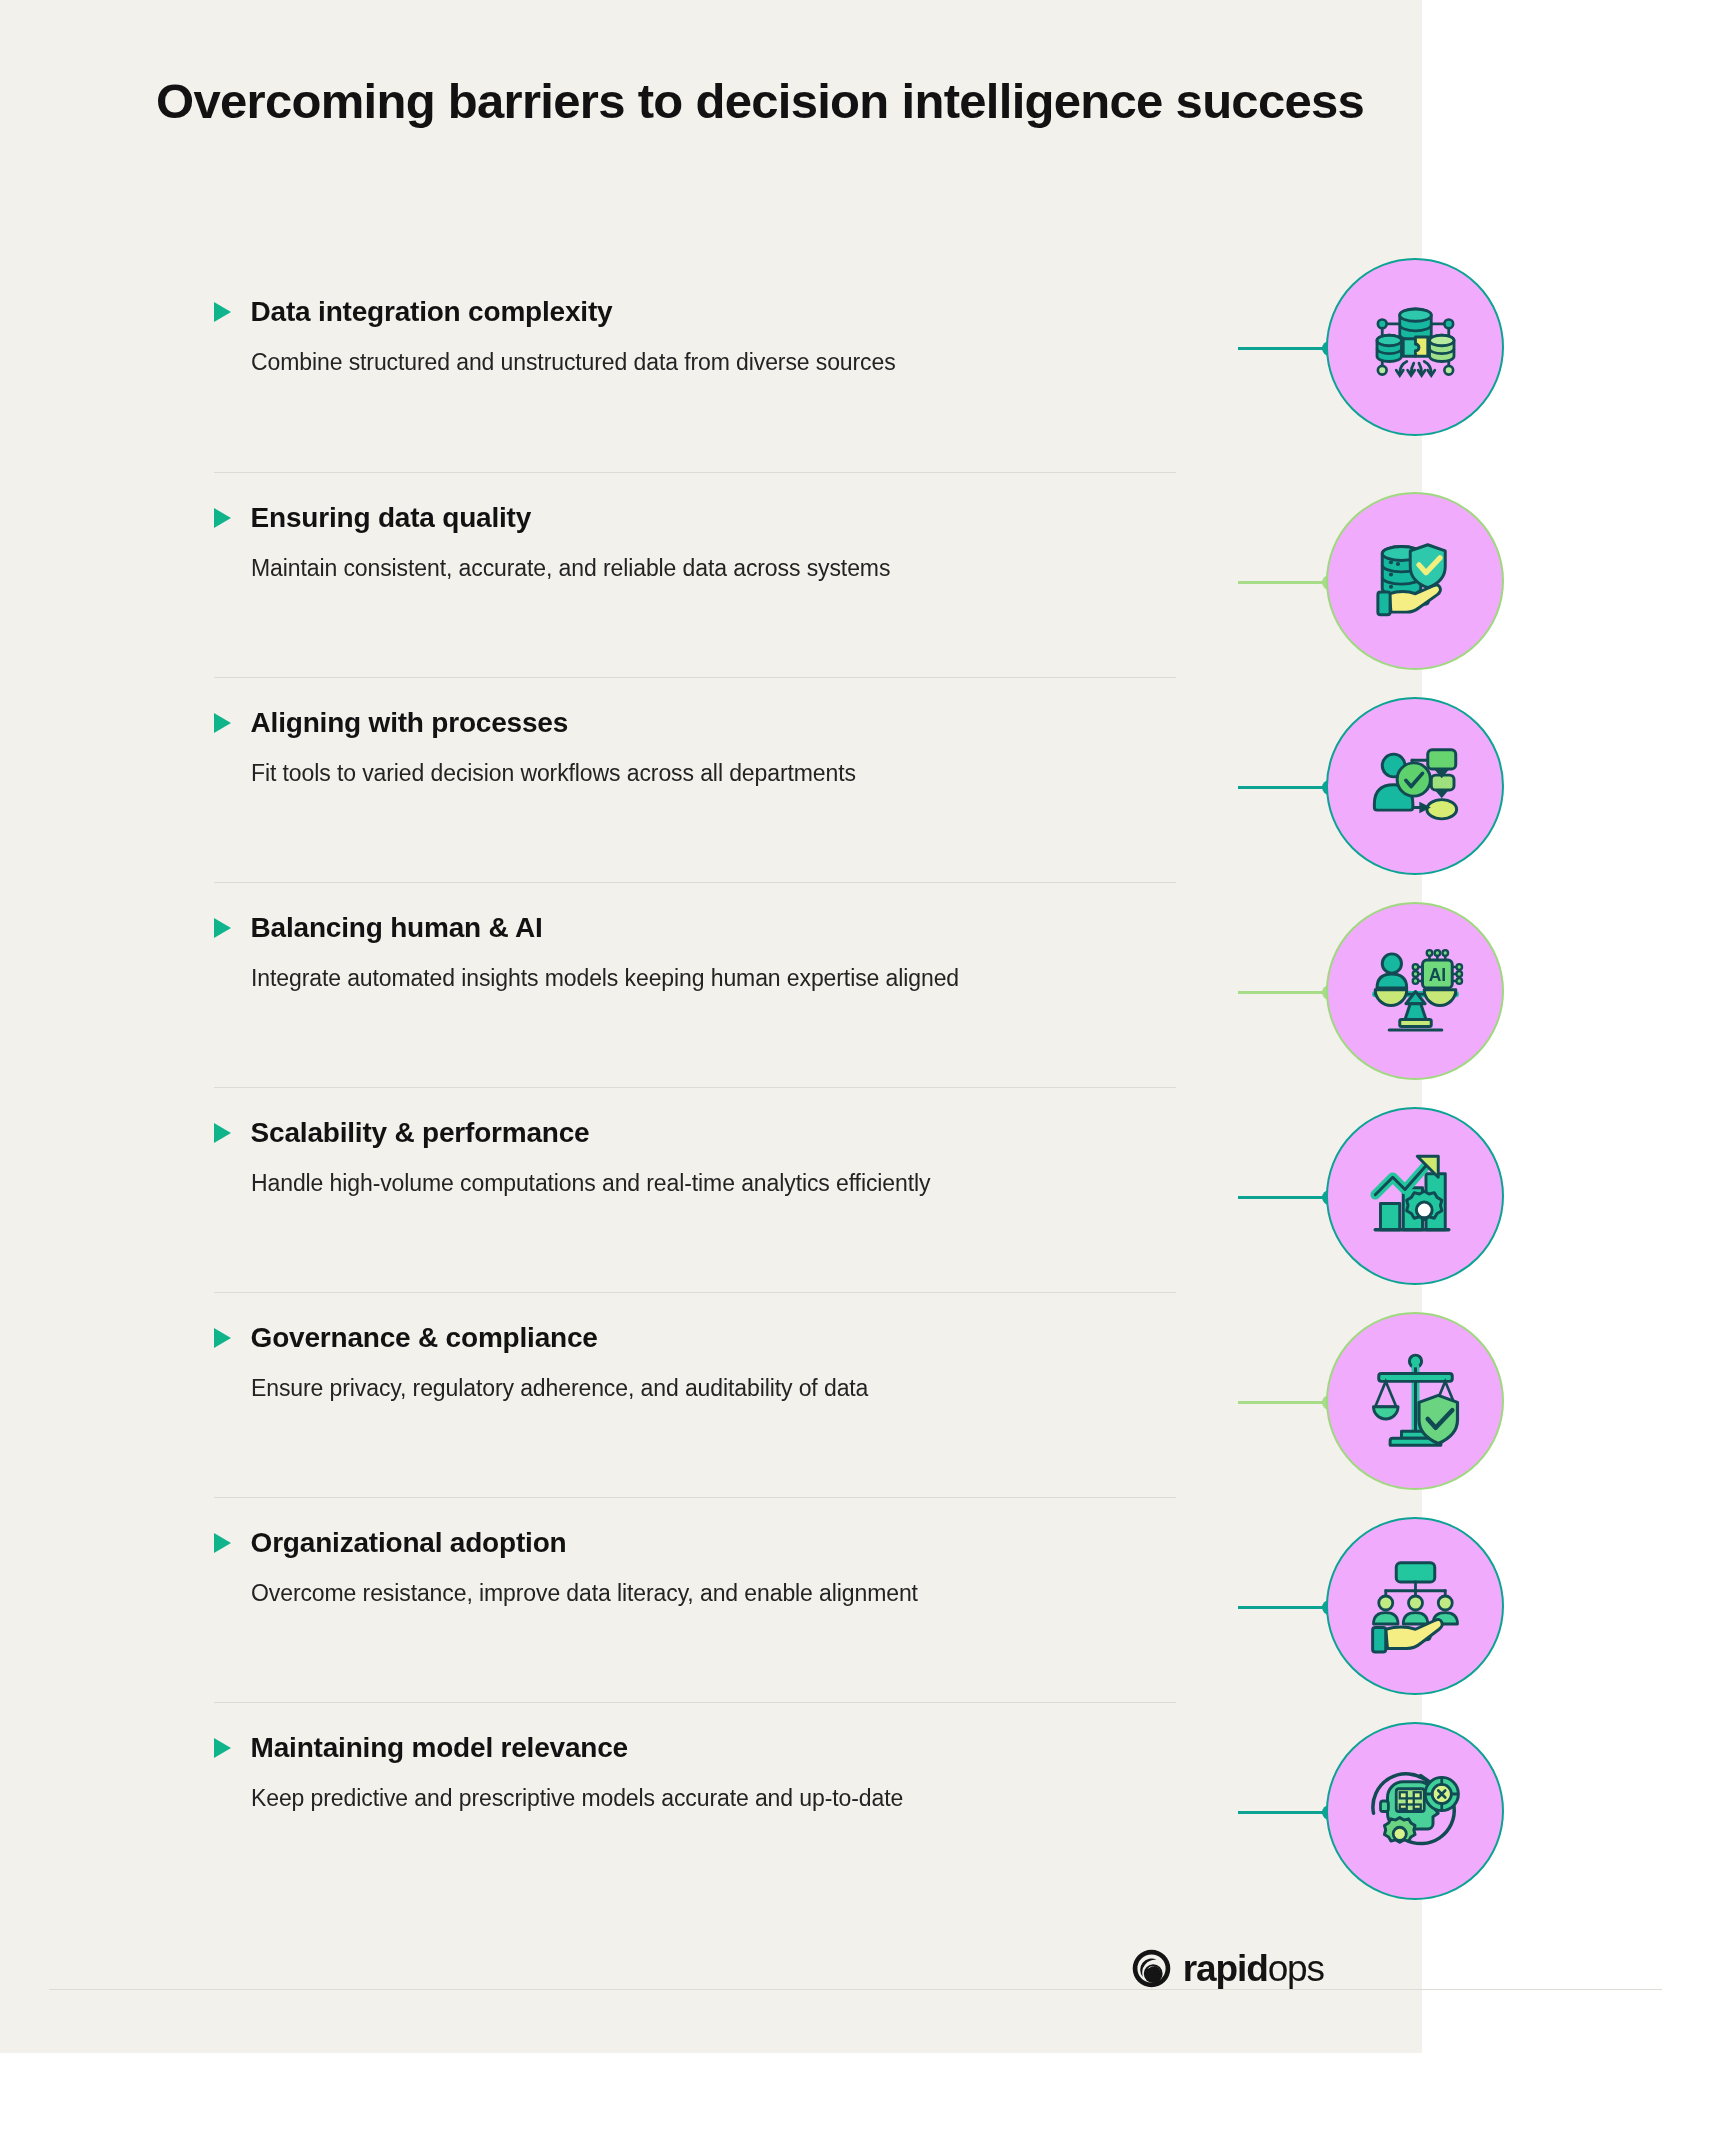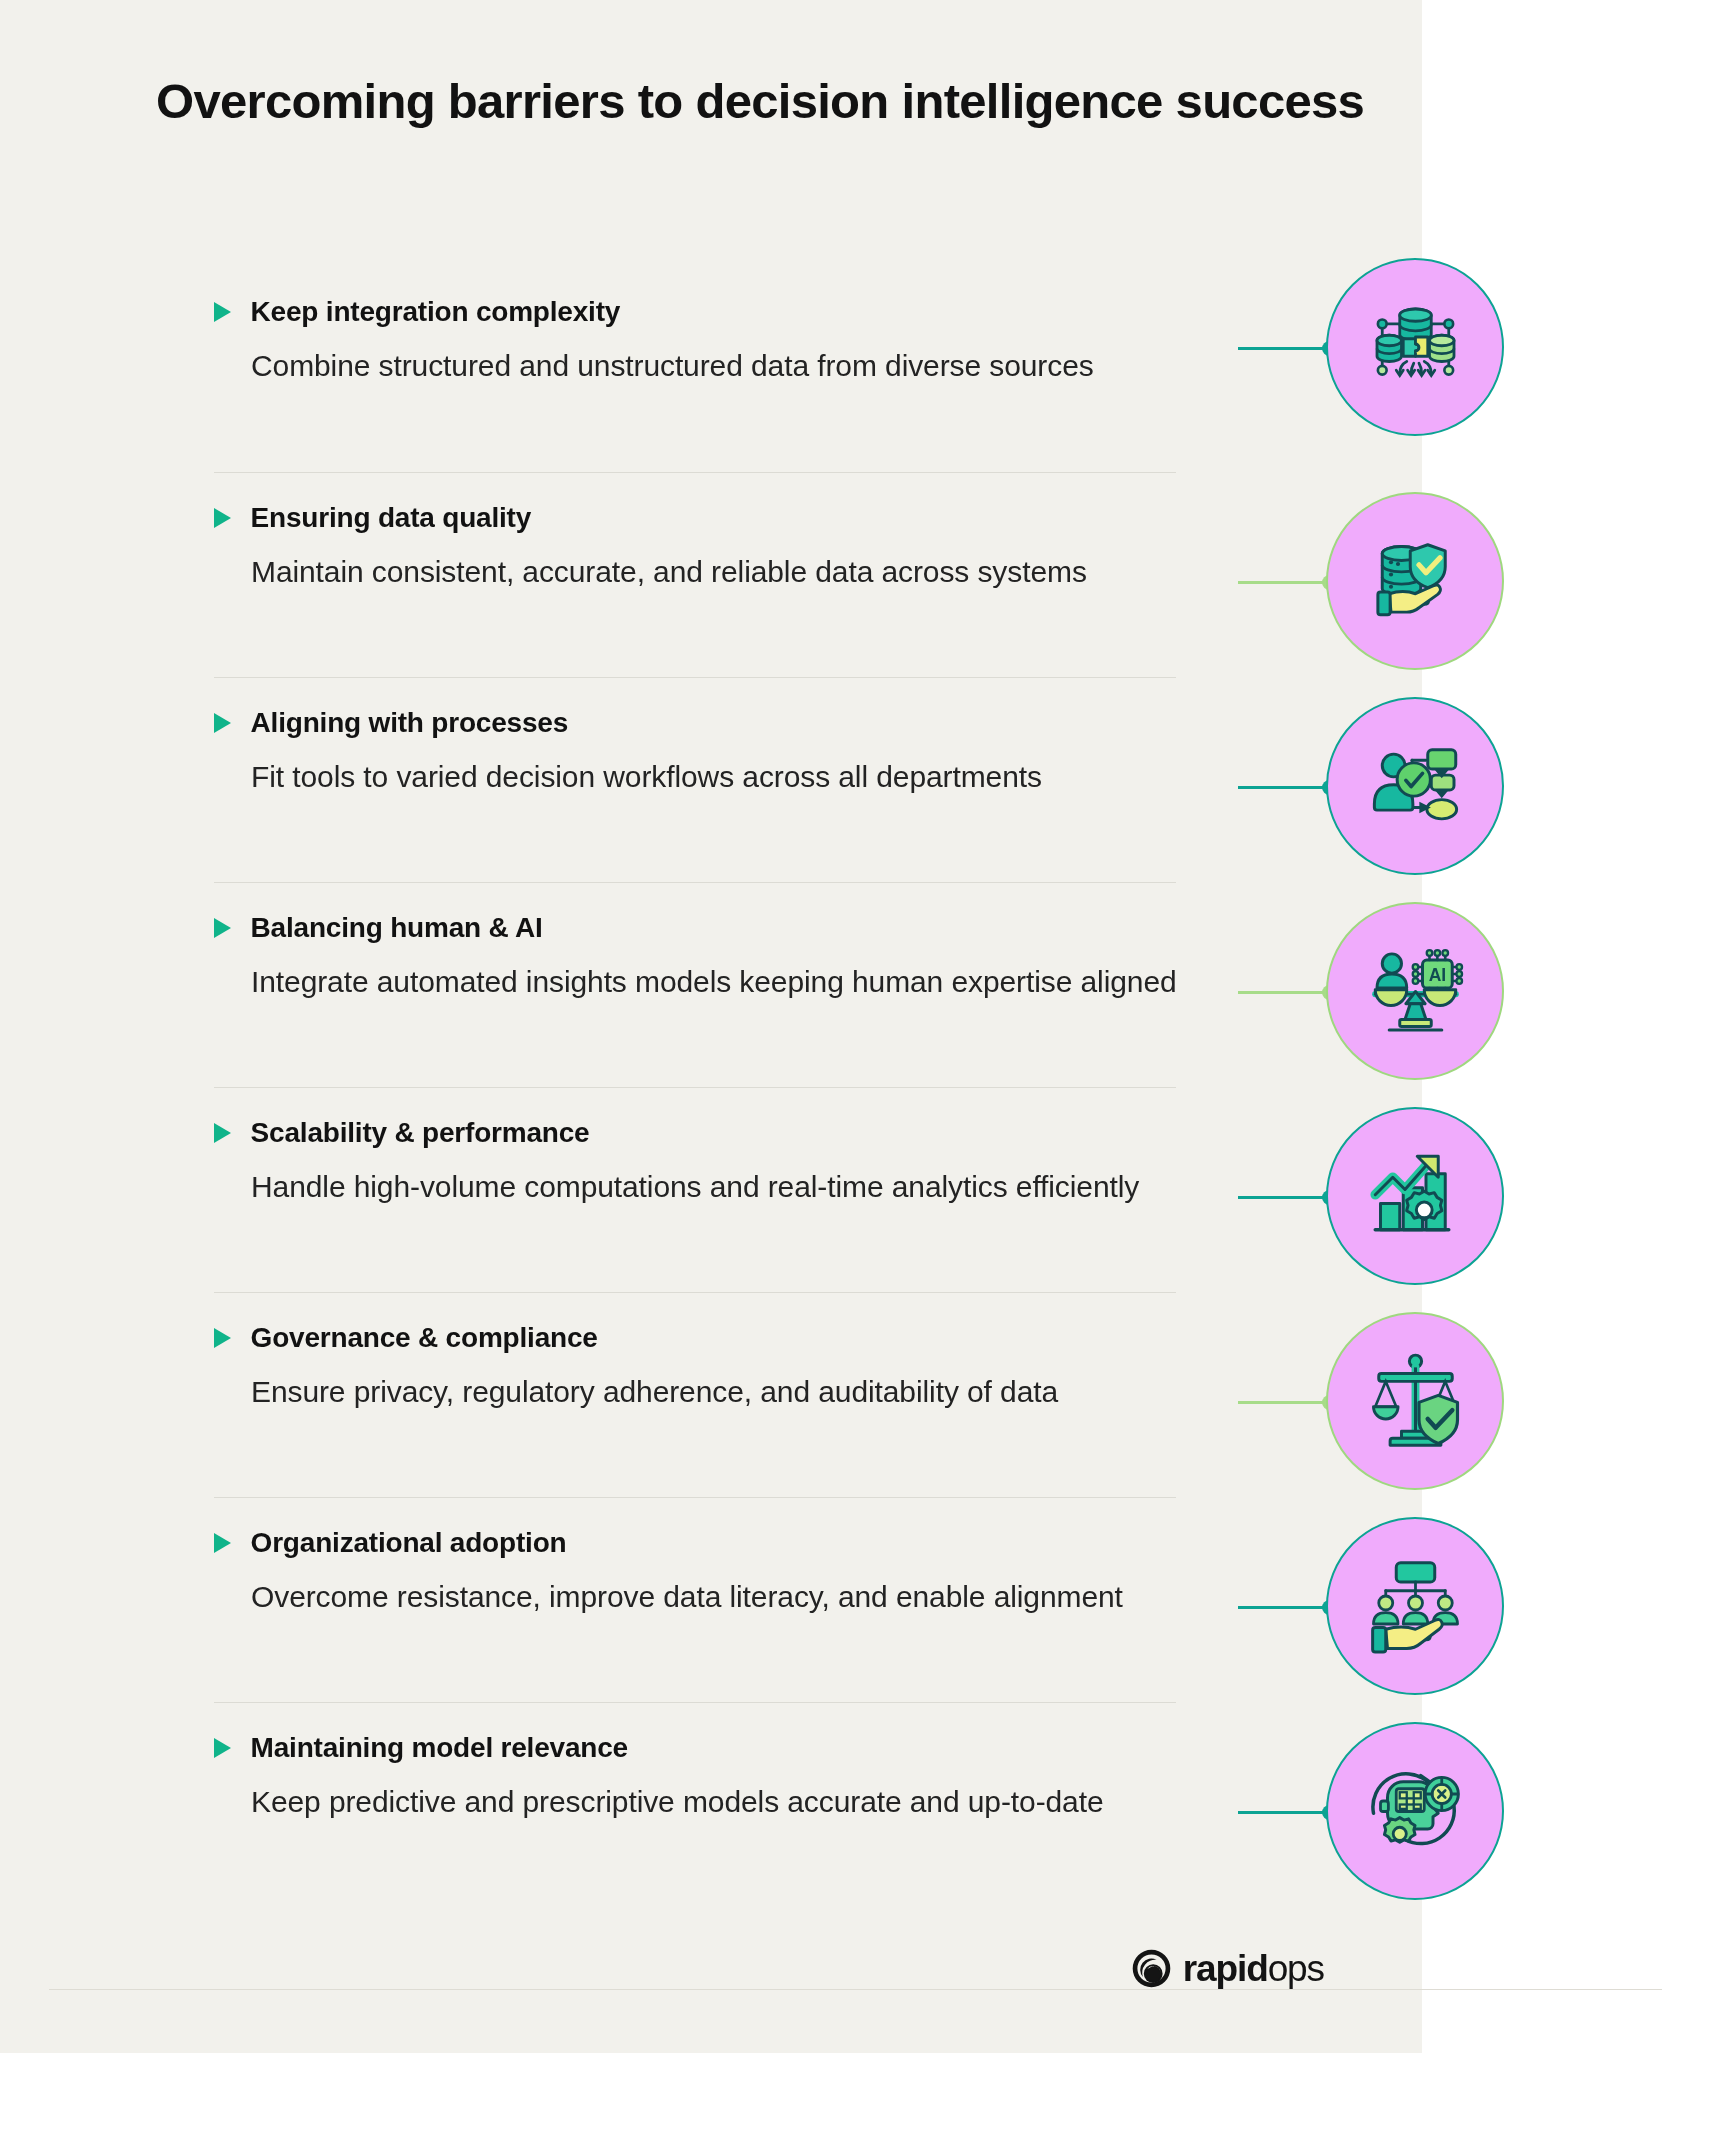--- a/index.html
+++ b/index.html
@@ -72,21 +72,21 @@
   .item-title {
     font-size: 28px;
     font-weight: 600;
     color: #121212;
     letter-spacing: -0.2px;
     white-space: nowrap;
   }
   .item-desc {
     margin-top: 21.4px;
     margin-left: 37px;
-    font-size: 30px;
+    font-size: 23px;
     font-weight: 400;
     color: #232323;
     letter-spacing: -0.1px;
     white-space: nowrap;
   }
 
   
   .icon-node {
     position: absolute;
     width: 178px;
@@ -168,21 +168,21 @@
 
 <div id="page">
 
   <div id="page-title">Overcoming barriers to decision intelligence success</div>
 
   <div id="items-column">
 
     <div class="item-block">
       <div class="item-head">
         <span class="bullet-tri"></span>
-        <span class="item-title">Keep integration complexity</span>
+        <span class="item-title">Data integration complexity</span>
       </div>
       <div class="item-desc">Combine structured and unstructured data from diverse sources</div>
     </div>
 
     <div class="item-block">
       <div class="item-head">
         <span class="bullet-tri"></span>
         <span class="item-title">Ensuring data quality</span>
       </div>
       <div class="item-desc">Maintain consistent, accurate, and reliable data across systems</div>

